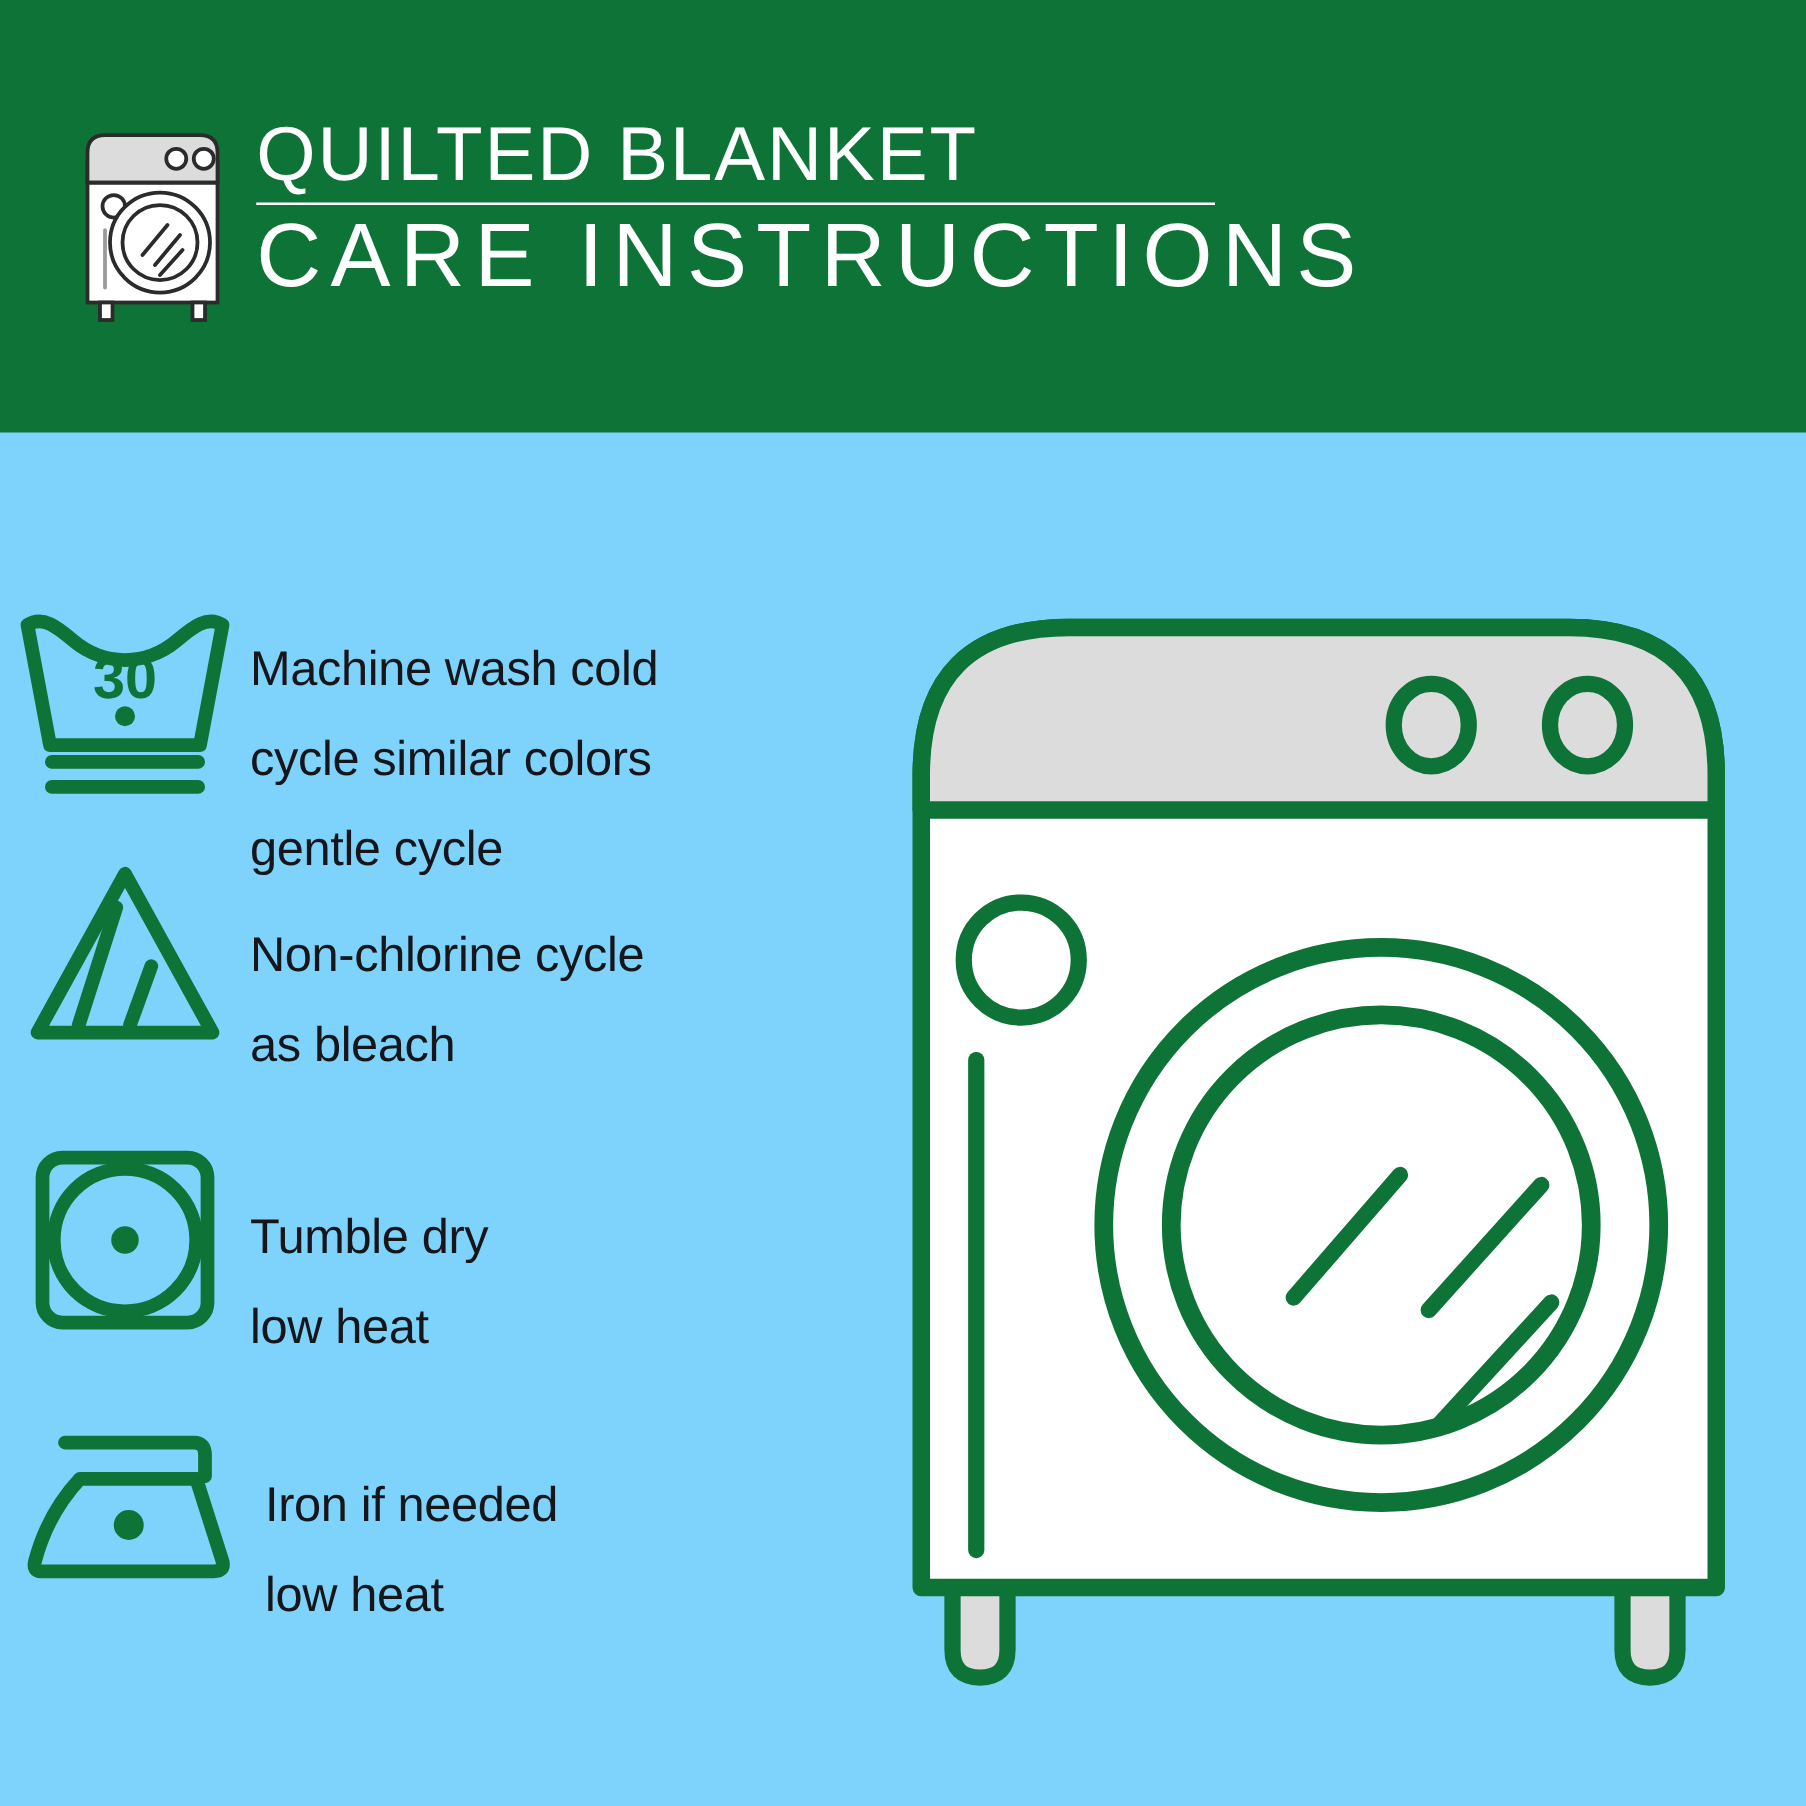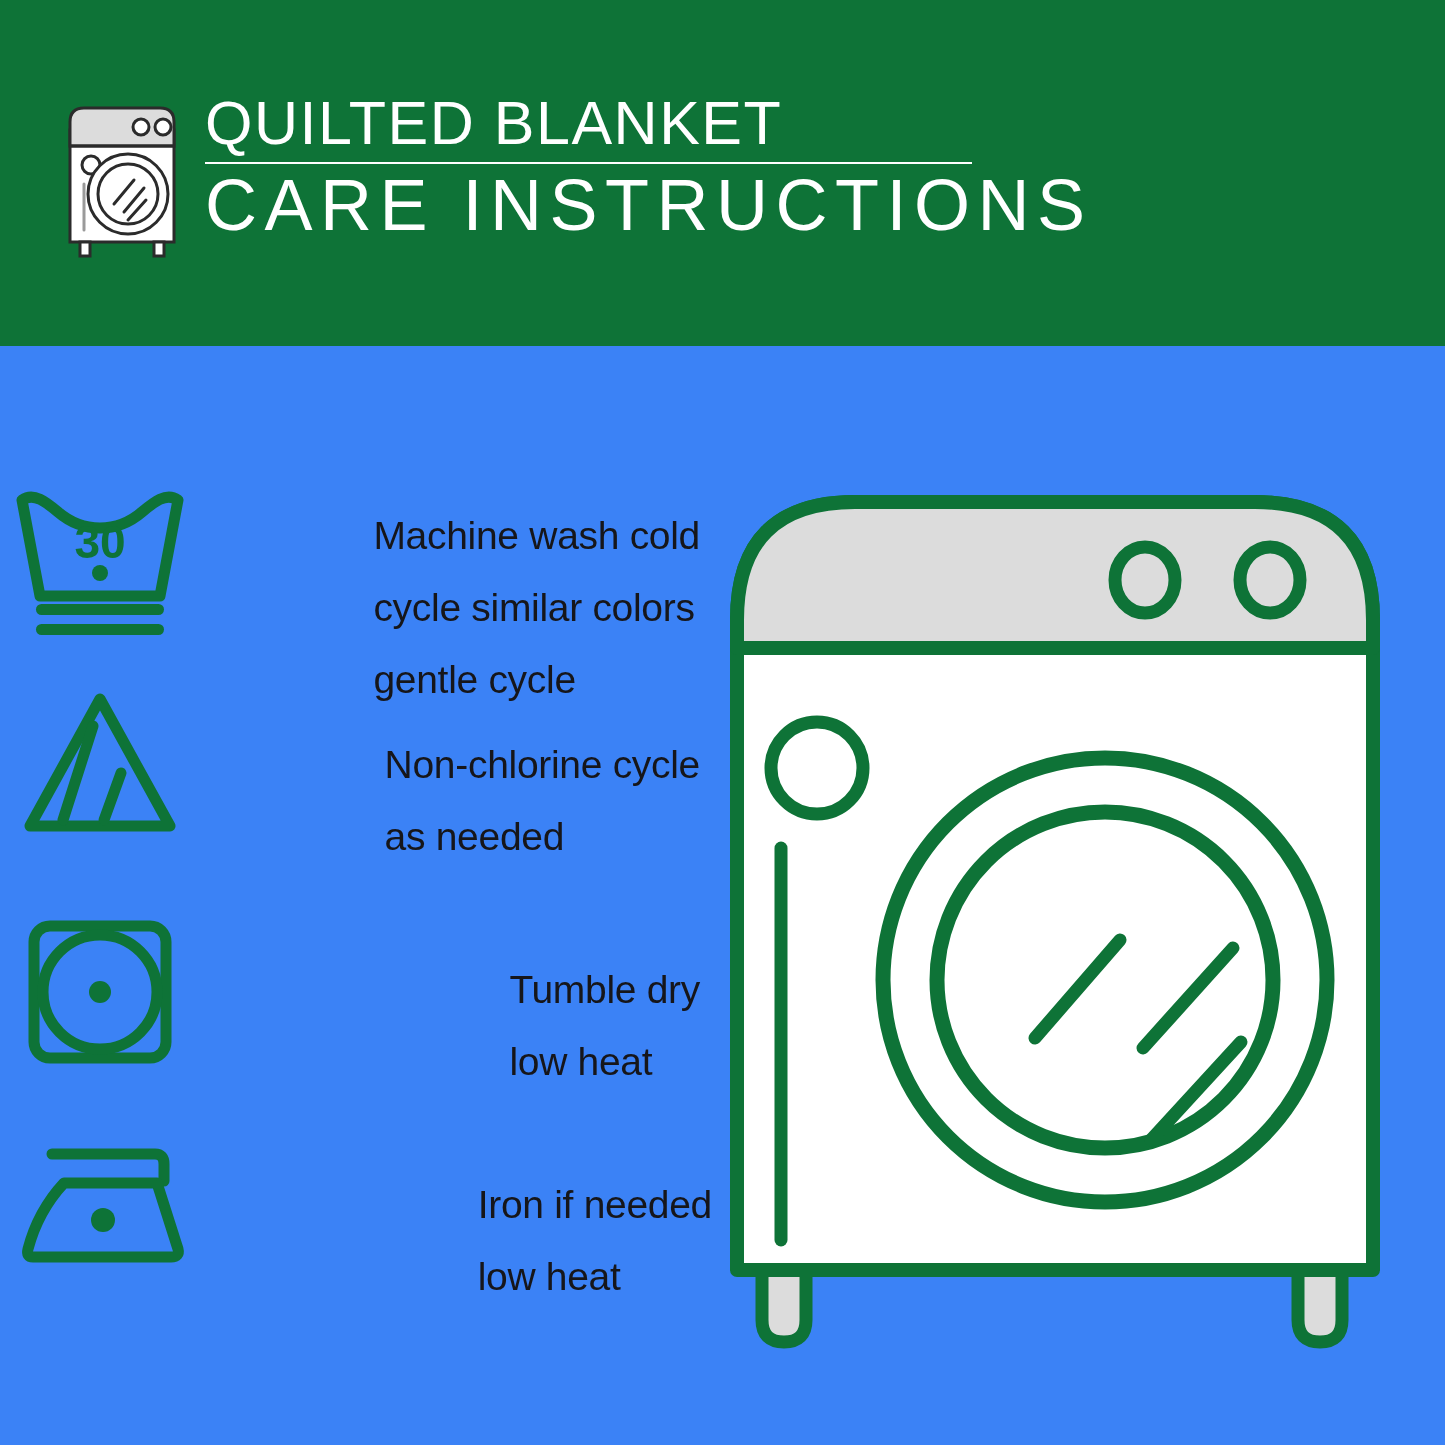--- a/index.html
+++ b/index.html
@@ -7,21 +7,21 @@
     padding: 0;
     background: #ffffff;
   }
   body {
     font-family: "Liberation Sans", sans-serif;
   }
   #poster {
     position: relative;
     width: 1445px;
     height: 1445px;
-    background: #3b82f6;
+    background: #7dd3fc;
     overflow: hidden;
   }
 
   
   .header-band {
     position: absolute;
     left: 0;
     top: 0;
     width: 1445px;
     height: 346px;
@@ -80,21 +80,20 @@
     top: 466px;
     width: 700px;
   }
   .care-row {
     position: absolute;
     left: 0;
     width: 700px;
     height: 200px;
     display: flex;
     align-items: flex-start;
-    justify-content: space-between;
   }
   .care-row-0 { top: 0px; }
   .care-row-1 { top: 215px; }
   .care-row-2 { top: 440px; }
   .care-row-3 { top: 655px; padding-left: 12px; }
 
   .care-icon {
     position: relative;
     width: 200px;
     min-width: 200px;
@@ -196,21 +195,21 @@
     <div class="care-row care-row-1">
       <div class="care-icon">
         <svg viewBox="0 0 200 175" width="200" height="175" aria-hidden="true">
           <path d="M100 18 L170 145 L30 145 Z" fill="none" stroke="#0E7337" stroke-width="11" stroke-linejoin="round"></path>
           <line x1="93" y1="45" x2="63" y2="139" stroke="#0E7337" stroke-width="11" stroke-linecap="round"></line>
           <line x1="121" y1="92" x2="104" y2="139" stroke="#0E7337" stroke-width="11" stroke-linecap="round"></line>
         </svg>
       </div>
       <div class="care-text">
         <span class="care-text-line">Non-chlorine cycle</span>
-        <span class="care-text-line">as needed</span>
+        <span class="care-text-line">as bleach</span>
       </div>
     </div>
 
     <div class="care-row care-row-2">
       <div class="care-icon">
         <svg viewBox="0 0 200 175" width="200" height="175" aria-hidden="true">
           <rect x="34" y="20" width="132" height="132" rx="16" ry="16" fill="none" stroke="#0E7337" stroke-width="11"></rect>
           <circle cx="100" cy="86" r="57" fill="none" stroke="#0E7337" stroke-width="11"></circle>
           <circle cx="100" cy="86" r="11" fill="#0E7337"></circle>
         </svg>

